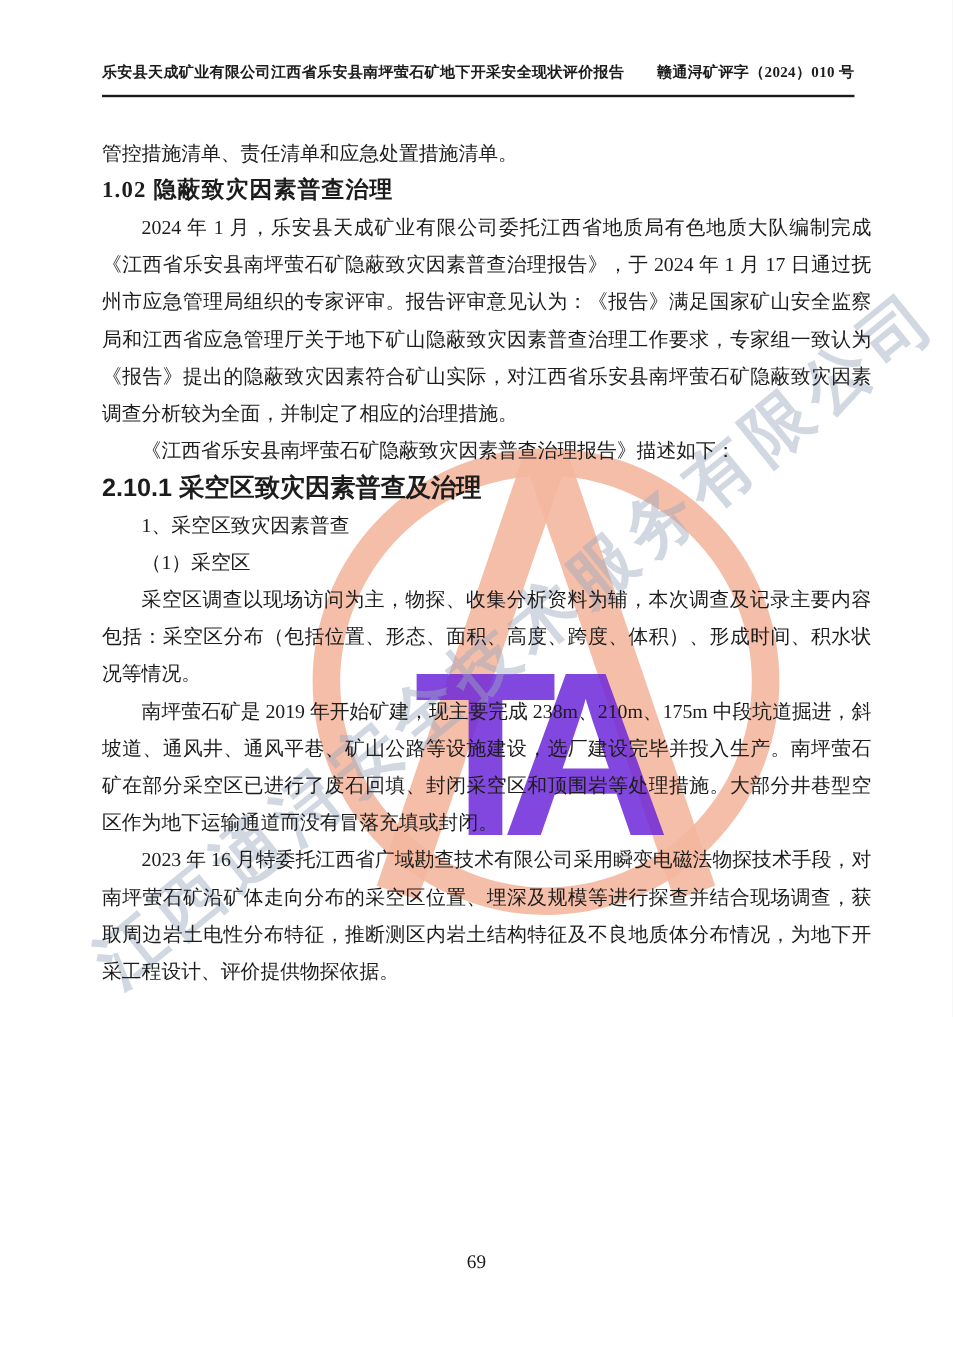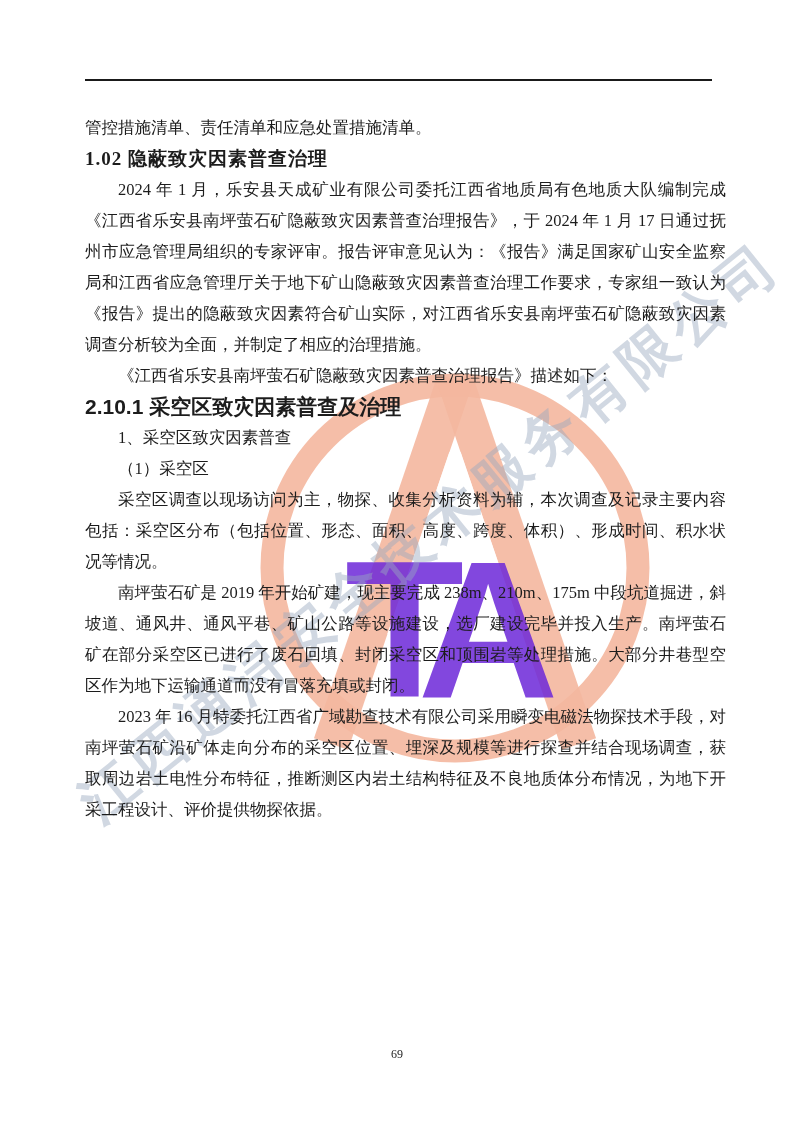--- a/index.html
+++ b/index.html
@@ -52,40 +52,44 @@
     letter-spacing:1px;
     font-family:"Liberation Serif","DejaVu Serif",serif;
   }
   .h2101{
     margin:8px 0 6px;font-size:21px;font-weight:bold;
     font-family:"Liberation Sans","DejaVu Sans",sans-serif;
   }
   
   .footer{
     position:absolute;left:0;right:0;bottom:60px;z-index:2;
-    text-align:center;font-size:12px;color:#1c1c1c;
+    text-align:center;font-size:16px;color:#1c1c1c;
   }
 </style>
 </head>
 <body>
 
 <div class="page">
 
   <div class="watermark">
     <svg class="wm-logo" width="420" height="420" viewBox="0 0 420 420">
       <circle cx="210" cy="210" r="183" fill="none" stroke="#f4b79e" stroke-width="23" opacity="0.9"></circle>
       <path d="M210 22 L86 386" fill="none" stroke="#f4b79e" stroke-width="36" opacity="0.9"></path>
       <path d="M210 22 L334 386" fill="none" stroke="#f4b79e" stroke-width="36" opacity="0.9"></path>
       <path d="M210 96 L148 278" fill="none" stroke="#ffffff" stroke-width="12" opacity="0.9"></path>
       <path d="M210 96 L272 278" fill="none" stroke="#ffffff" stroke-width="12" opacity="0.9"></path>
     </svg>
     <div class="wm-ta">TA</div>
     <div class="wm-diag">江西通浔安全技术服务有限公司</div>
   </div>
 
+  <div class="header">
+    <span>乐安县天成矿业有限公司江西省乐安县南坪萤石矿地下开采安全现状评价报告</span>
+    <span>赣通浔矿评字（2024）010 号</span>
+  </div>
   <div class="header-rule"></div>
 
   <div class="bodytext">
     <p class="pn">管控措施清单、责任清单和应急处置措施清单。</p>
     <p class="h210">1.02 隐蔽致灾因素普查治理</p>
     <p class="p">2024 年 1 月，乐安县天成矿业有限公司委托江西省地质局有色地质大队编制完成《江西省乐安县南坪萤石矿隐蔽致灾因素普查治理报告》，于 2024 年 1 月 17 日通过抚州市应急管理局组织的专家评审。报告评审意见认为：《报告》满足国家矿山安全监察局和江西省应急管理厅关于地下矿山隐蔽致灾因素普查治理工作要求，专家组一致认为《报告》提出的隐蔽致灾因素符合矿山实际，对江西省乐安县南坪萤石矿隐蔽致灾因素调查分析较为全面，并制定了相应的治理措施。</p>
     <p class="p">《江西省乐安县南坪萤石矿隐蔽致灾因素普查治理报告》描述如下：</p>
     <p class="h2101">2.10.1 采空区致灾因素普查及治理</p>
     <p class="p">1、采空区致灾因素普查</p>
     <p class="p">（1）采空区</p>

